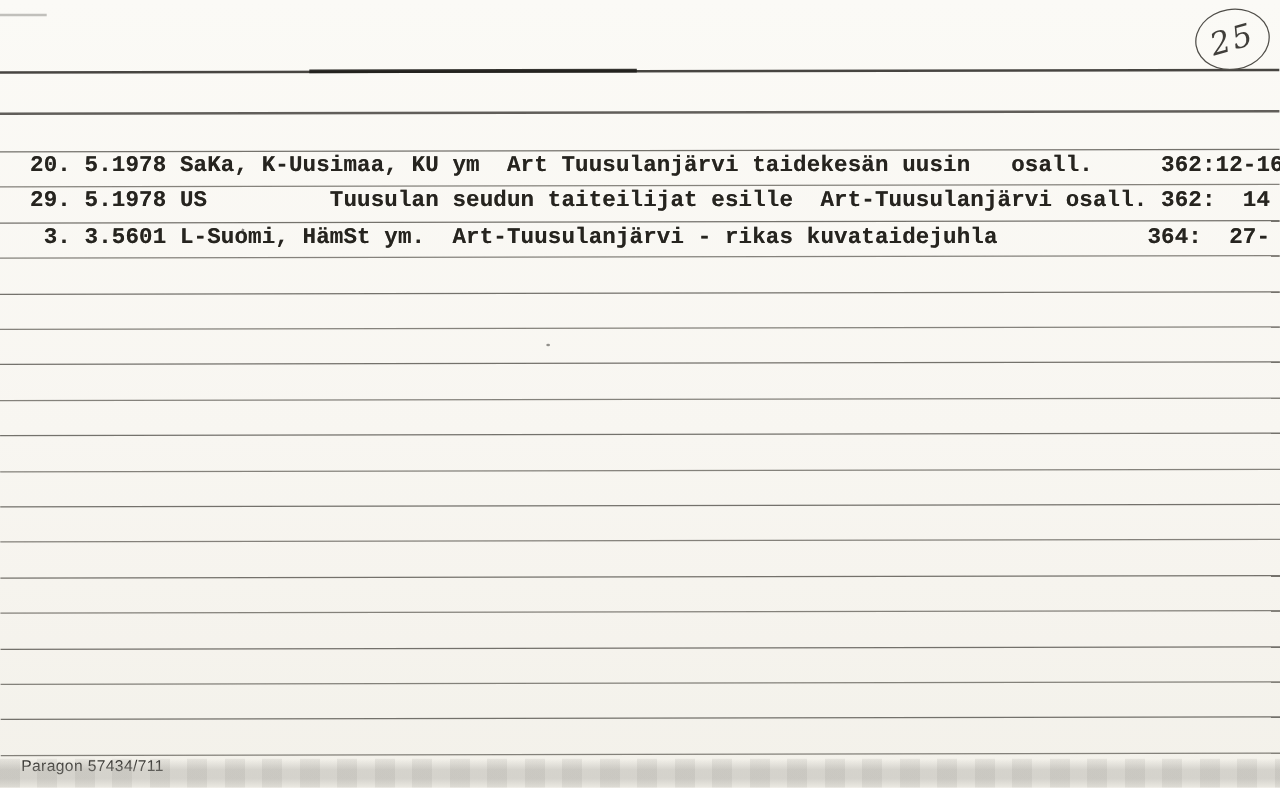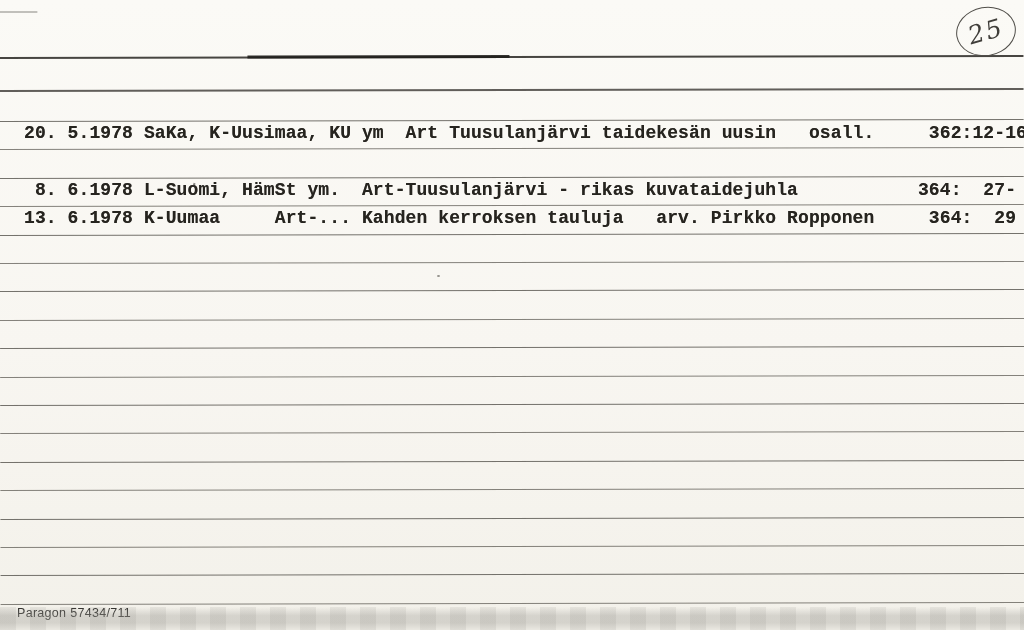--- a/index.html
+++ b/index.html
@@ -186,22 +186,22 @@
         <div class="rule" style="top: 602.8px; opacity: 0.72;"></div>
       </div>
   </div>
 
 
   <div class="page-circle">
     <span class="page-num">25</span>
   </div>
 
   <div class="row row-1">20. 5.1978 SaKa, K-Uusimaa, KU ym  Art Tuusulanjärvi taidekesän uusin   osall.     362:12-16</div>
-  <div class="row row-3"> 8. 6.1978 L-Suomi, HämSt ym.  Art-Tuusulanjärvi - rikas kuvataidejuhla           364:  27-</div>
-  <div class="row row-4">13. 6.1978 K-Uumaa     Art-... Kahden kerroksen tauluja   arv. Pirkko Ropponen     364:  29</div>
+  <div class="row row-2">29. 5.1978 US         Tuusulan seudun taiteilijat esille  Art-Tuusulanjärvi osall. 362:  14</div>
+  <div class="row row-3"> 3. 3.5601 L-Suomi, HämSt ym.  Art-Tuusulanjärvi - rikas kuvataidejuhla           364:  27-</div>
 
   <div class="speck-a"></div>
   <div class="speck-b"></div>
 
   <div class="paragon">Paragon 57434/711</div>
 
   <div class="bottom-edge"></div>
 
 </div>
 

